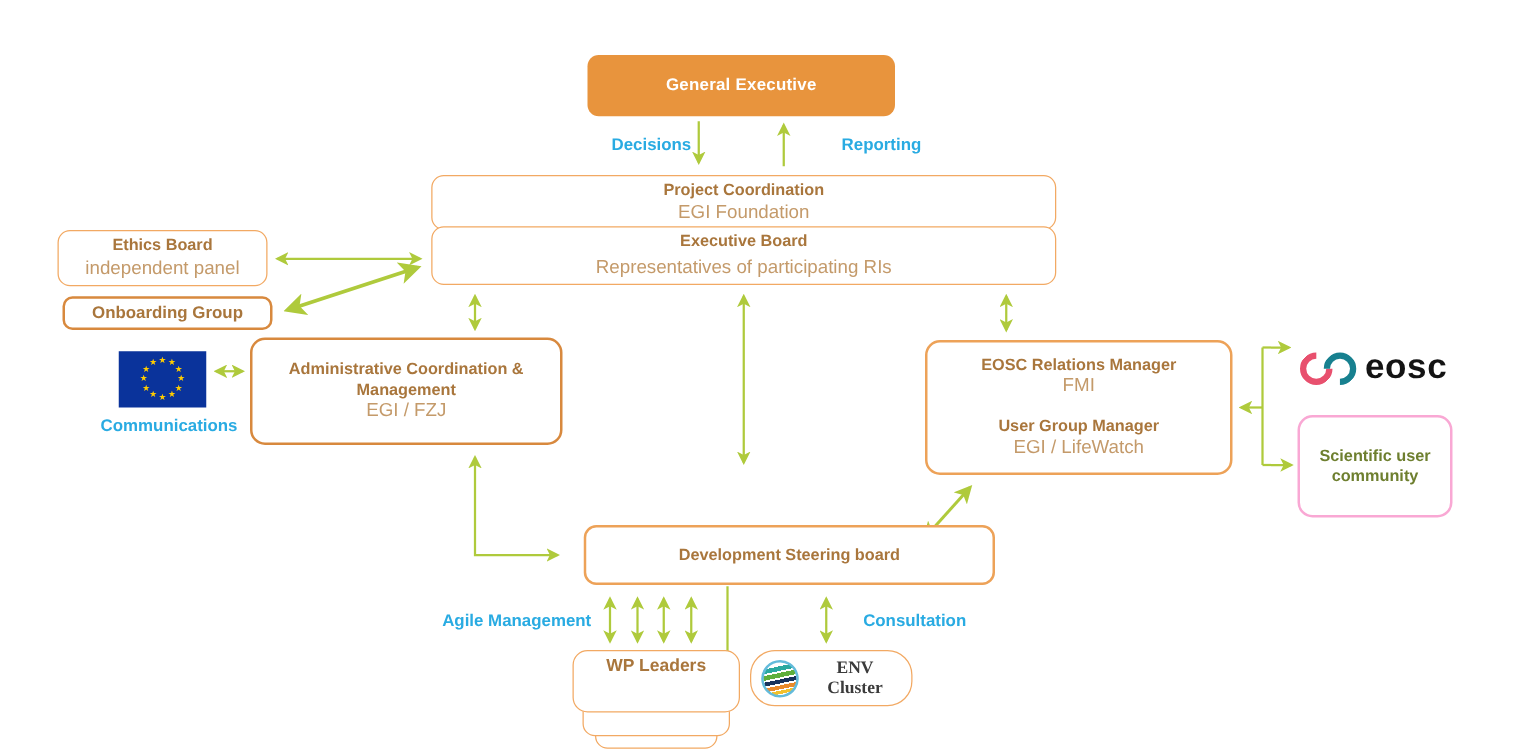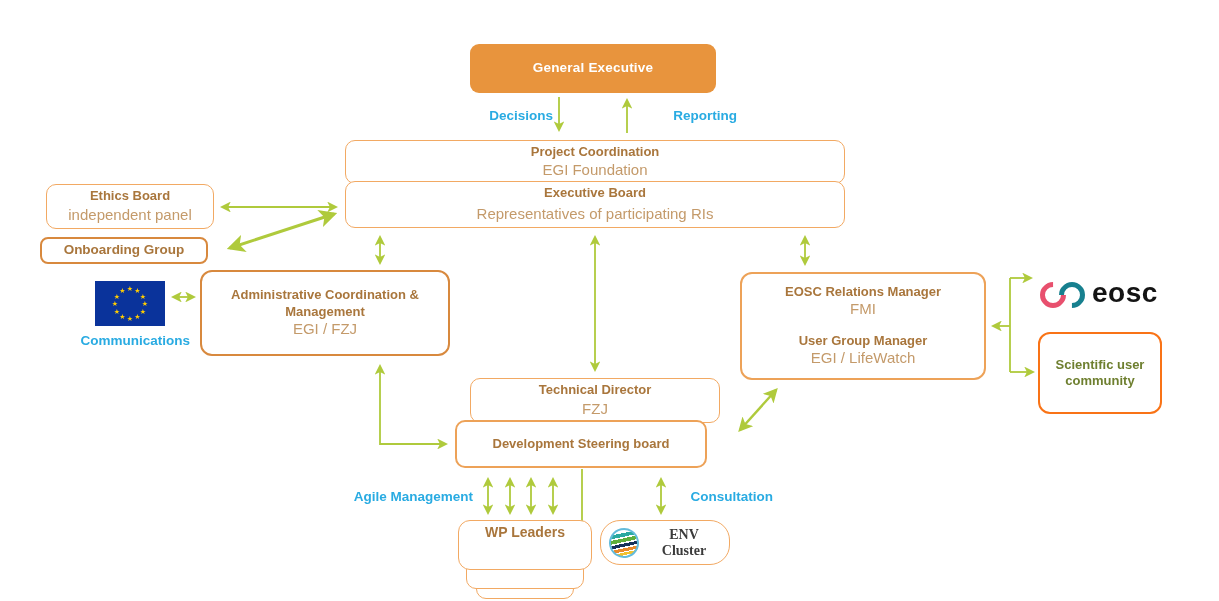--- a/index.html
+++ b/index.html
@@ -16,21 +16,21 @@
   }
   .thin  { border:1.6px solid #F2A963;justify-content:space-between; }
   .med   { border:2px solid  #EDA258; }
   .thick { border:2.6px solid #D8893E; border-radius:8px; }
   .t { font-weight:bold; color:#A9763C; font-size:13px; line-height:1.25; }
   .s { color:#C49A6A; font-size:15px; line-height:1.25; }
 
   .ga { background:#E8943D; border:none; border-radius:9px; }
   .ga .t { color:#ffffff; font-size:13.5px; letter-spacing:.2px; }
 
-  .sci { border:2px solid #f97316; border-radius:12px;text-align:center; }
+  .sci { border:2px solid #f9a8d4; border-radius:12px;text-align:center; }
   .sci .t { color:#6E7F2F; }
 
   .cyan-label { position:absolute; color:#29ABE2; font-weight:bold; font-size:13.5px; text-align:right; z-index:3; }
 
   
   .stack { position:absolute; background:#fff; border:1.6px solid #F2A963; border-radius:10px; box-sizing:border-box; }
 
   
   .eu-flag { position:absolute; left:95px; top:281px; width:70px; height:45px; background:#0A339B; z-index:2; }
   .eu-stars { position:absolute; left:50%; top:50%; width:0; height:0; }
@@ -121,21 +121,21 @@
   <div class="box thin" style="left:345px; top:181px; width:500px; height:47px; z-index:3;">
     <div class="t">Executive Board</div>
     <div class="s">Representatives of participating RIs</div>
   </div>
 
   <div class="box thin" style="left:46px; top:184px; width:168px; height:45px;">
     <div class="t">Ethics Board</div>
     <div class="s">independent panel</div>
   </div>
 
-  <div class="box thick" style="left:40px; top:237px; width:168px; height:27px;">
+  <div class="box thick" style="left:50px; top:237px; width:168px; height:27px;">
     <div class="t" style="font-size:13.5px;">Onboarding Group</div>
   </div>
 
   <div class="eu-flag">
     <div class="eu-stars">
       <span class="eu-star"></span>
         <span class="eu-star"></span>
         <span class="eu-star"></span>
       <span class="eu-star"></span>
         <span class="eu-star"></span>
@@ -166,26 +166,22 @@
   <div class="eosc-logo">
     <span class="eosc-ring ring-pink"></span>
     <span class="eosc-ring ring-teal"></span>
     <span class="eosc-word">eosc</span>
   </div>
 
   <div class="box sci" style="left:1038px; top:332px; width:124px; height:82px;">
     <div class="t">Scientific user community</div>
   </div>
 
-  <div class="box thin" style="left:470px; top:378px; width:250px; height:45px; z-index:2;">
-    <div class="t">Technical Director</div>
-    <div class="s">FZJ</div>
-  </div>
 
-  <div class="box med" style="left:455px; top:420px; width:252px; height:48px; z-index:3;justify-content:center;">
+  <div class="box med" style="left:467px; top:420px; width:329px; height:48px; z-index:3;justify-content:center;">
     <div class="t">Development Steering board</div>
   </div>
 
   <div class="cyan-label" style="left:343px; top:489px; width:130px;">Agile Management</div>
   <div class="cyan-label" style="left:678px; top:489px; width:95px;">Consultation</div>
 
   <div class="stack" style="left:476px; top:566px; width:98px; height:33px; z-index:0;"></div>
   <div class="stack" style="left:466px; top:556px; width:118px; height:33px; z-index:1;"></div>
   <div class="box thin" style="left:458px; top:520px; width:134px; height:50px; border-radius:12px; z-index:2;">
     <div class="t" style="font-size:14px;">WP Leaders</div>

